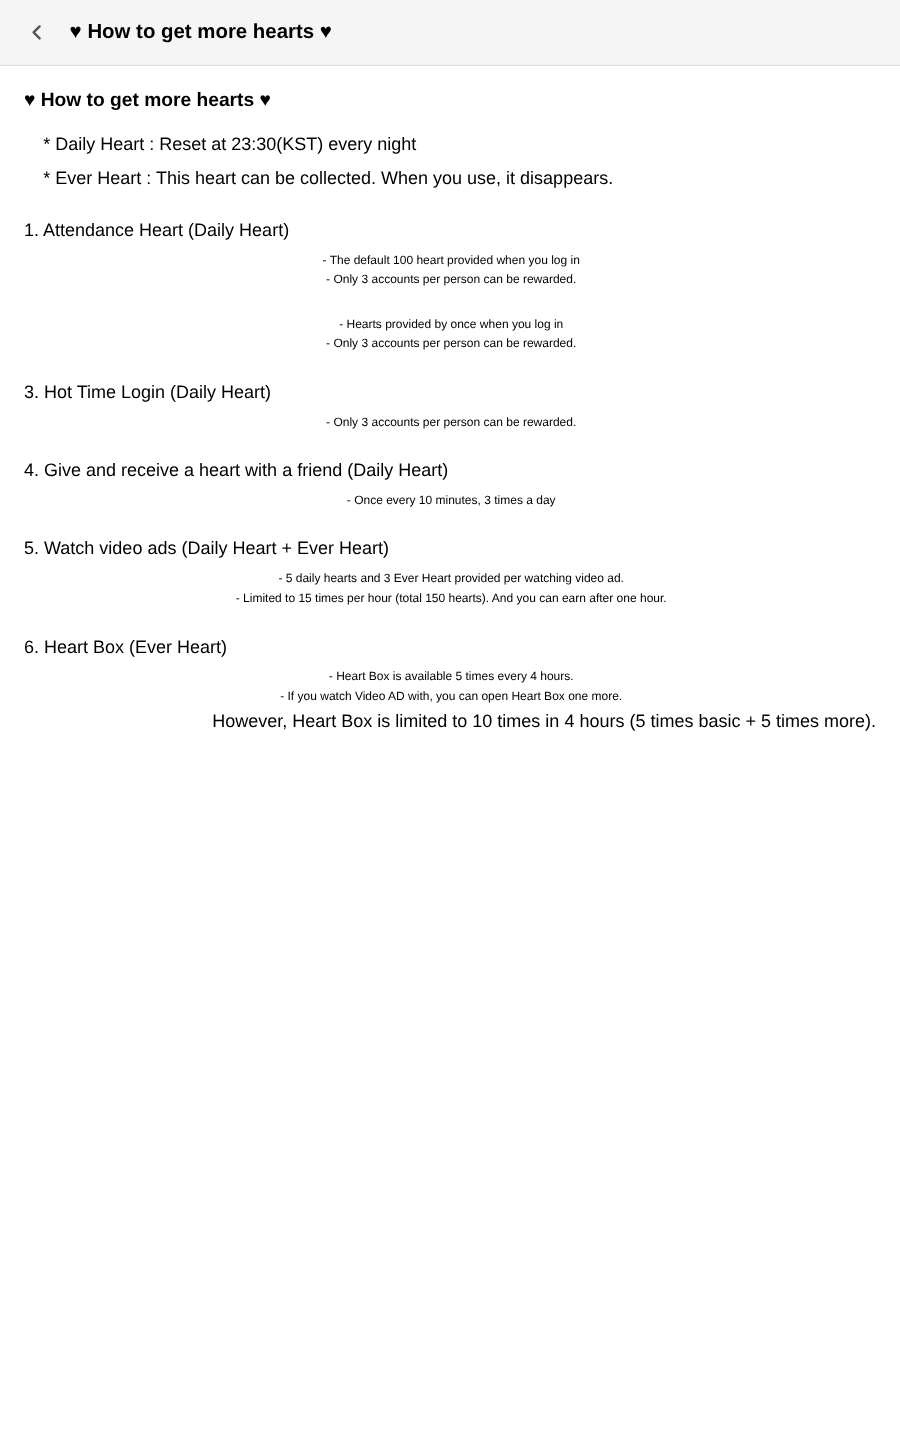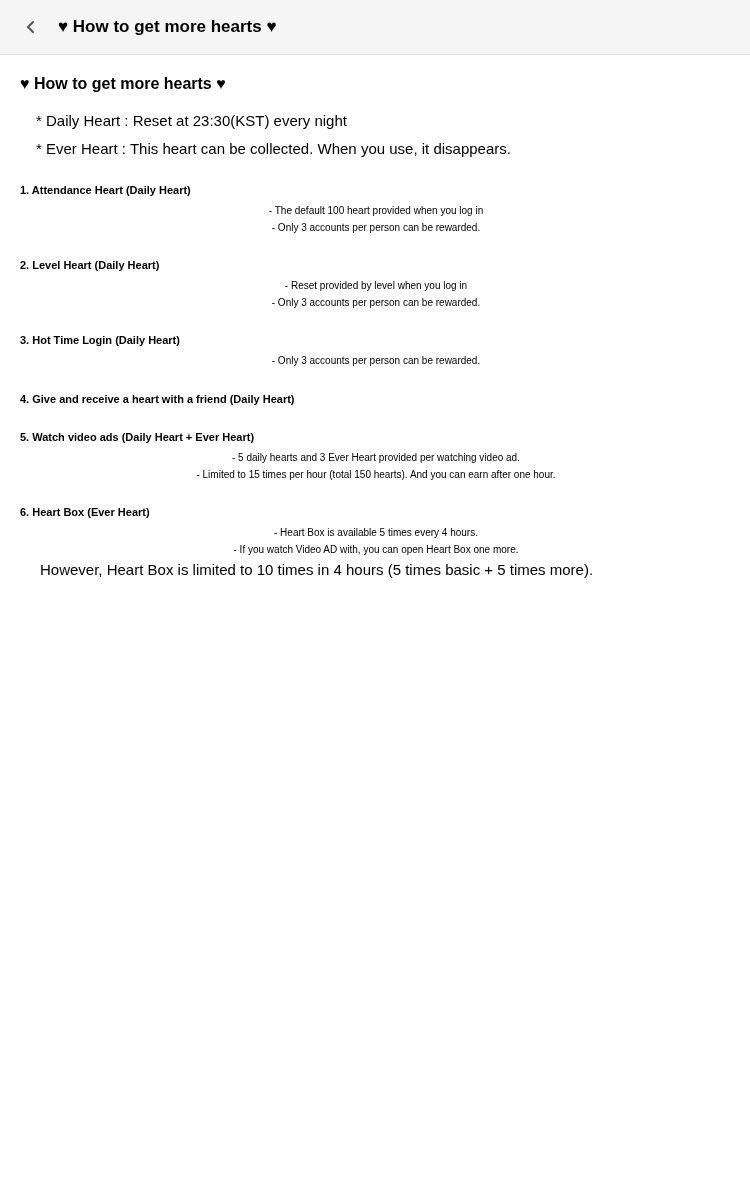--- a/index.html
+++ b/index.html
@@ -64,34 +64,35 @@
       font-size: 15px;
       margin-left: 16px;
     }
 
     .section {
       margin-bottom: 20px;
       line-height: 1.65;
     }
 
     .section-title {
-      font-size: 11px;
-      font-weight: 700;
+      font-size: 15px;
+      font-weight: 400;
       margin-bottom: 4px;
     }
 
     .section-item {
       font-size: 10px;
       padding-left: 2px;
       text-align: center;
     }
 
     .section-item-indent {
       font-size: 15px;
       padding-left: 20px;
+      text-align: right;
     }
   </style>
 </head>
 <body>
 
 <div class="header-bar">
   <div class="header-chevron">
     <svg width="18" height="18" viewBox="0 0 18 18" fill="none" xmlns="http://www.w3.org/2000/svg">
       <path d="M11 4L6 9L11 14" stroke="#555" stroke-width="2" stroke-linecap="round" stroke-linejoin="round"></path>
     </svg>
@@ -108,30 +109,30 @@
     <p>* Ever Heart : This heart can be collected. When you use, it disappears.</p>
   </div>
 
   <div id="sections-container">
       <div class="section">
         <div class="section-title">1. Attendance Heart (Daily Heart)</div>
         <div class="section-item">- The default 100 heart provided when you log in</div>
         <div class="section-item">- Only 3 accounts per person can be rewarded.</div>
       </div>
       <div class="section">
-        <div class="section-title">2. Level Heart (Daily Heart)</div>
-        <div class="section-item">- Reset provided by level when you log in</div>
+        <div class="section-item">- Hearts provided by once when you log in</div>
         <div class="section-item">- Only 3 accounts per person can be rewarded.</div>
       </div>
       <div class="section">
         <div class="section-title">3. Hot Time Login (Daily Heart)</div>
         <div class="section-item">- Only 3 accounts per person can be rewarded.</div>
       </div>
       <div class="section">
         <div class="section-title">4. Give and receive a heart with a friend (Daily Heart)</div>
+        <div class="section-item">- Once every 10 minutes, 3 times a day</div>
       </div>
       <div class="section">
         <div class="section-title">5. Watch video ads (Daily Heart + Ever Heart)</div>
         <div class="section-item">- 5 daily hearts and 3 Ever Heart provided per watching video ad.</div>
         <div class="section-item">- Limited to 15 times per hour (total 150 hearts). And you can earn after one hour.</div>
       </div>
       <div class="section">
         <div class="section-title">6. Heart Box (Ever Heart)</div>
         <div class="section-item">- Heart Box is available 5 times every 4 hours.</div>
         <div class="section-item">- If you watch Video AD with, you can open Heart Box one more.</div>

